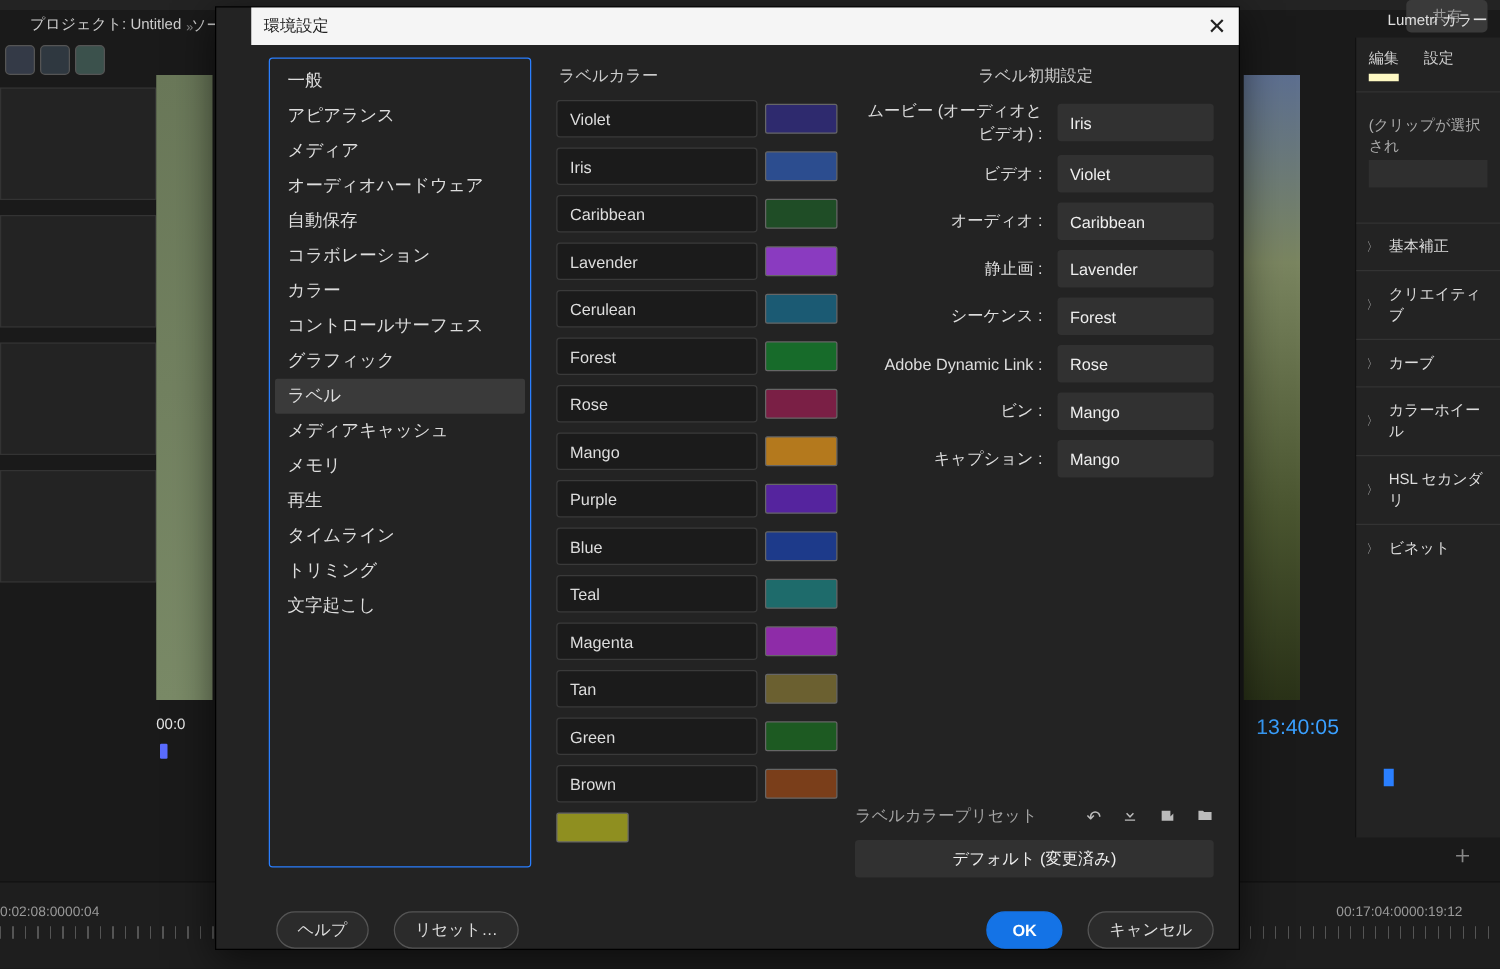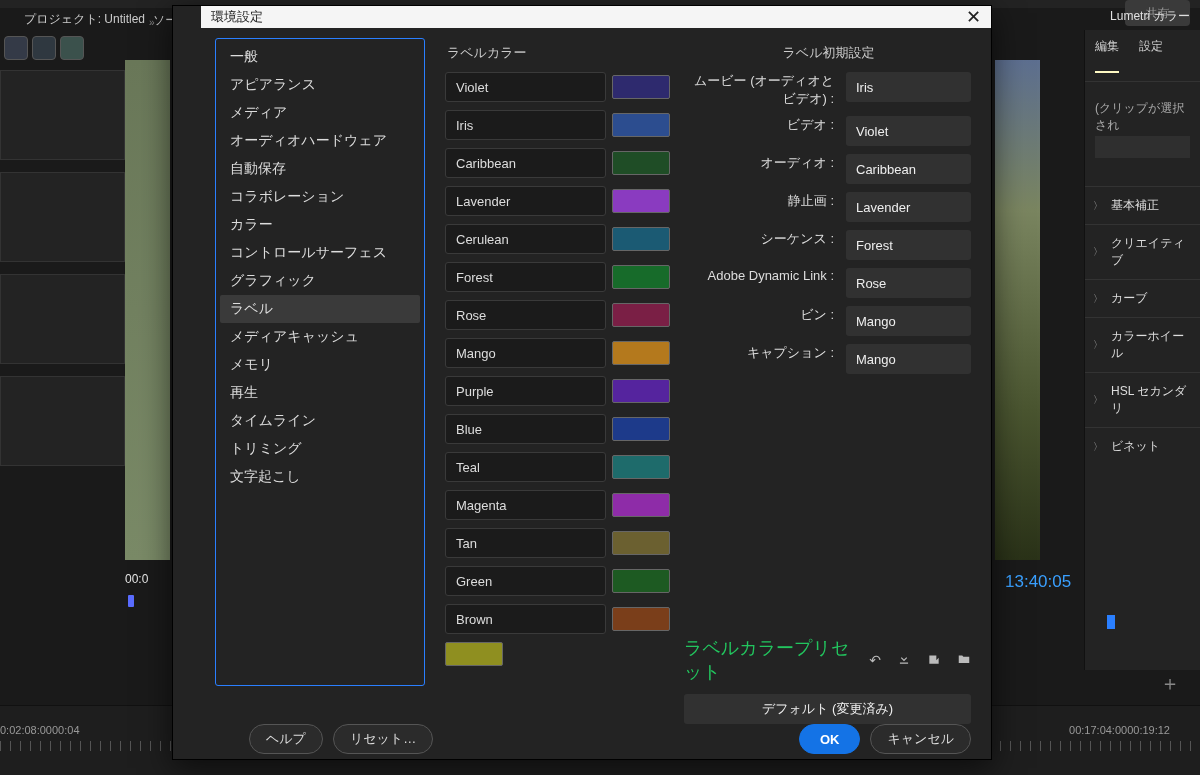--- a/index.html
+++ b/index.html
@@ -48,30 +48,30 @@
   .main-area { flex:1; display:flex; gap:14px;}
   .col-left { width:225px; }
   .col-right{ flex:1; }
   .section-head { font-size:13px; color:#ccc; padding:6px 0 10px 2px;}
   .section-head.r { text-align:center; }
 
   .label-row { display:flex; align-items:center; gap:6px; margin-bottom:8px;}
   .label-name { flex:1; height:30px; background:#1b1b1b; border:1px solid #3a3a3a; border-radius:3px; display:flex; align-items:center; padding:0 10px; font-size:13px; color:#ddd;}
   .swatch { width:58px; height:24px; border:1px solid #666; border-radius:2px;}
 
-  .def-row { display:flex; gap:8px; margin-bottom:8px;}
+  .def-row { display:flex; align-items:center; gap:8px; margin-bottom:8px;}
   .def-label { flex:1; text-align:right; font-size:13px; color:#ddd; padding-right:4px;}
   .def-val { width:125px; height:30px; background:#313131; border-radius:3px; display:flex; align-items:center; padding:0 10px; font-size:13px; color:#eee;}
 
   .preset-row { display:flex; align-items:center; gap:16px; margin-top:4px;}
-  .preset-label{ font-size:18px; color:#22c55e; flex:1;}
+  .preset-label{ font-size:13px; color:#a3a3a3; flex:1;}
   .preset-icons { display:flex; gap:16px; color:#bbb; font-size:14px;}
   .preset-val { margin-top:10px; height:30px; background:#313131; border-radius:3px; display:flex; align-items:center; justify-content:center; font-size:13px; color:#eee;}
 
-  .dlg-foot { height:56px; display:flex; align-items:flex-start; padding:0 20px; gap:10px;margin-left:28px;}
+  .dlg-foot { height:56px; display:flex; align-items:flex-end; padding:0 20px; gap:20px;}
   .btn { height:30px; padding:0 16px; background:#2b2b2b; border:1px solid #555; border-radius:15px; color:#ddd; font-size:13px; cursor:pointer; display:flex; align-items:center;}
   .btn.primary { background:#1473e6; border-color:#1473e6; color:#fff; font-weight:600; padding:0 20px;}
   .dlg-foot .spacer { flex:1; }
 
   svg{display:block}
 </style>
 </head>
 <body>
 
 <div class="bg-top"></div>
@@ -94,21 +94,21 @@
 </div>
 <div class="bg-preview-strip"></div>
 <div class="bg-preview-right"></div>
 <div class="bg-tc-left">00:0</div>
 <div class="bg-tc-right">13:40:05</div>
 <div class="bg-timeline-marker"></div>
 
 <div class="bg-right-tab">Lumetri カラー</div>
 <div class="bg-right-panel">
   <div class="bg-right-tabs">
-    <span style="border-bottom:2px solid #fef9c3; padding-bottom:16px;">編集</span>
+    <span style="border-bottom:6px solid #fef9c3; padding-bottom:4px;">編集</span>
     <span>設定</span>
   </div>
   <div class="bg-right-clipnote">
     <div>(クリップが選択され</div>
     <div class="bg-right-slot"></div>
   </div>
   <div id="lumetri-sections">
       <div class="bg-acc-item">
         <span class="chev">〉</span>
         <span>基本補正</span>

